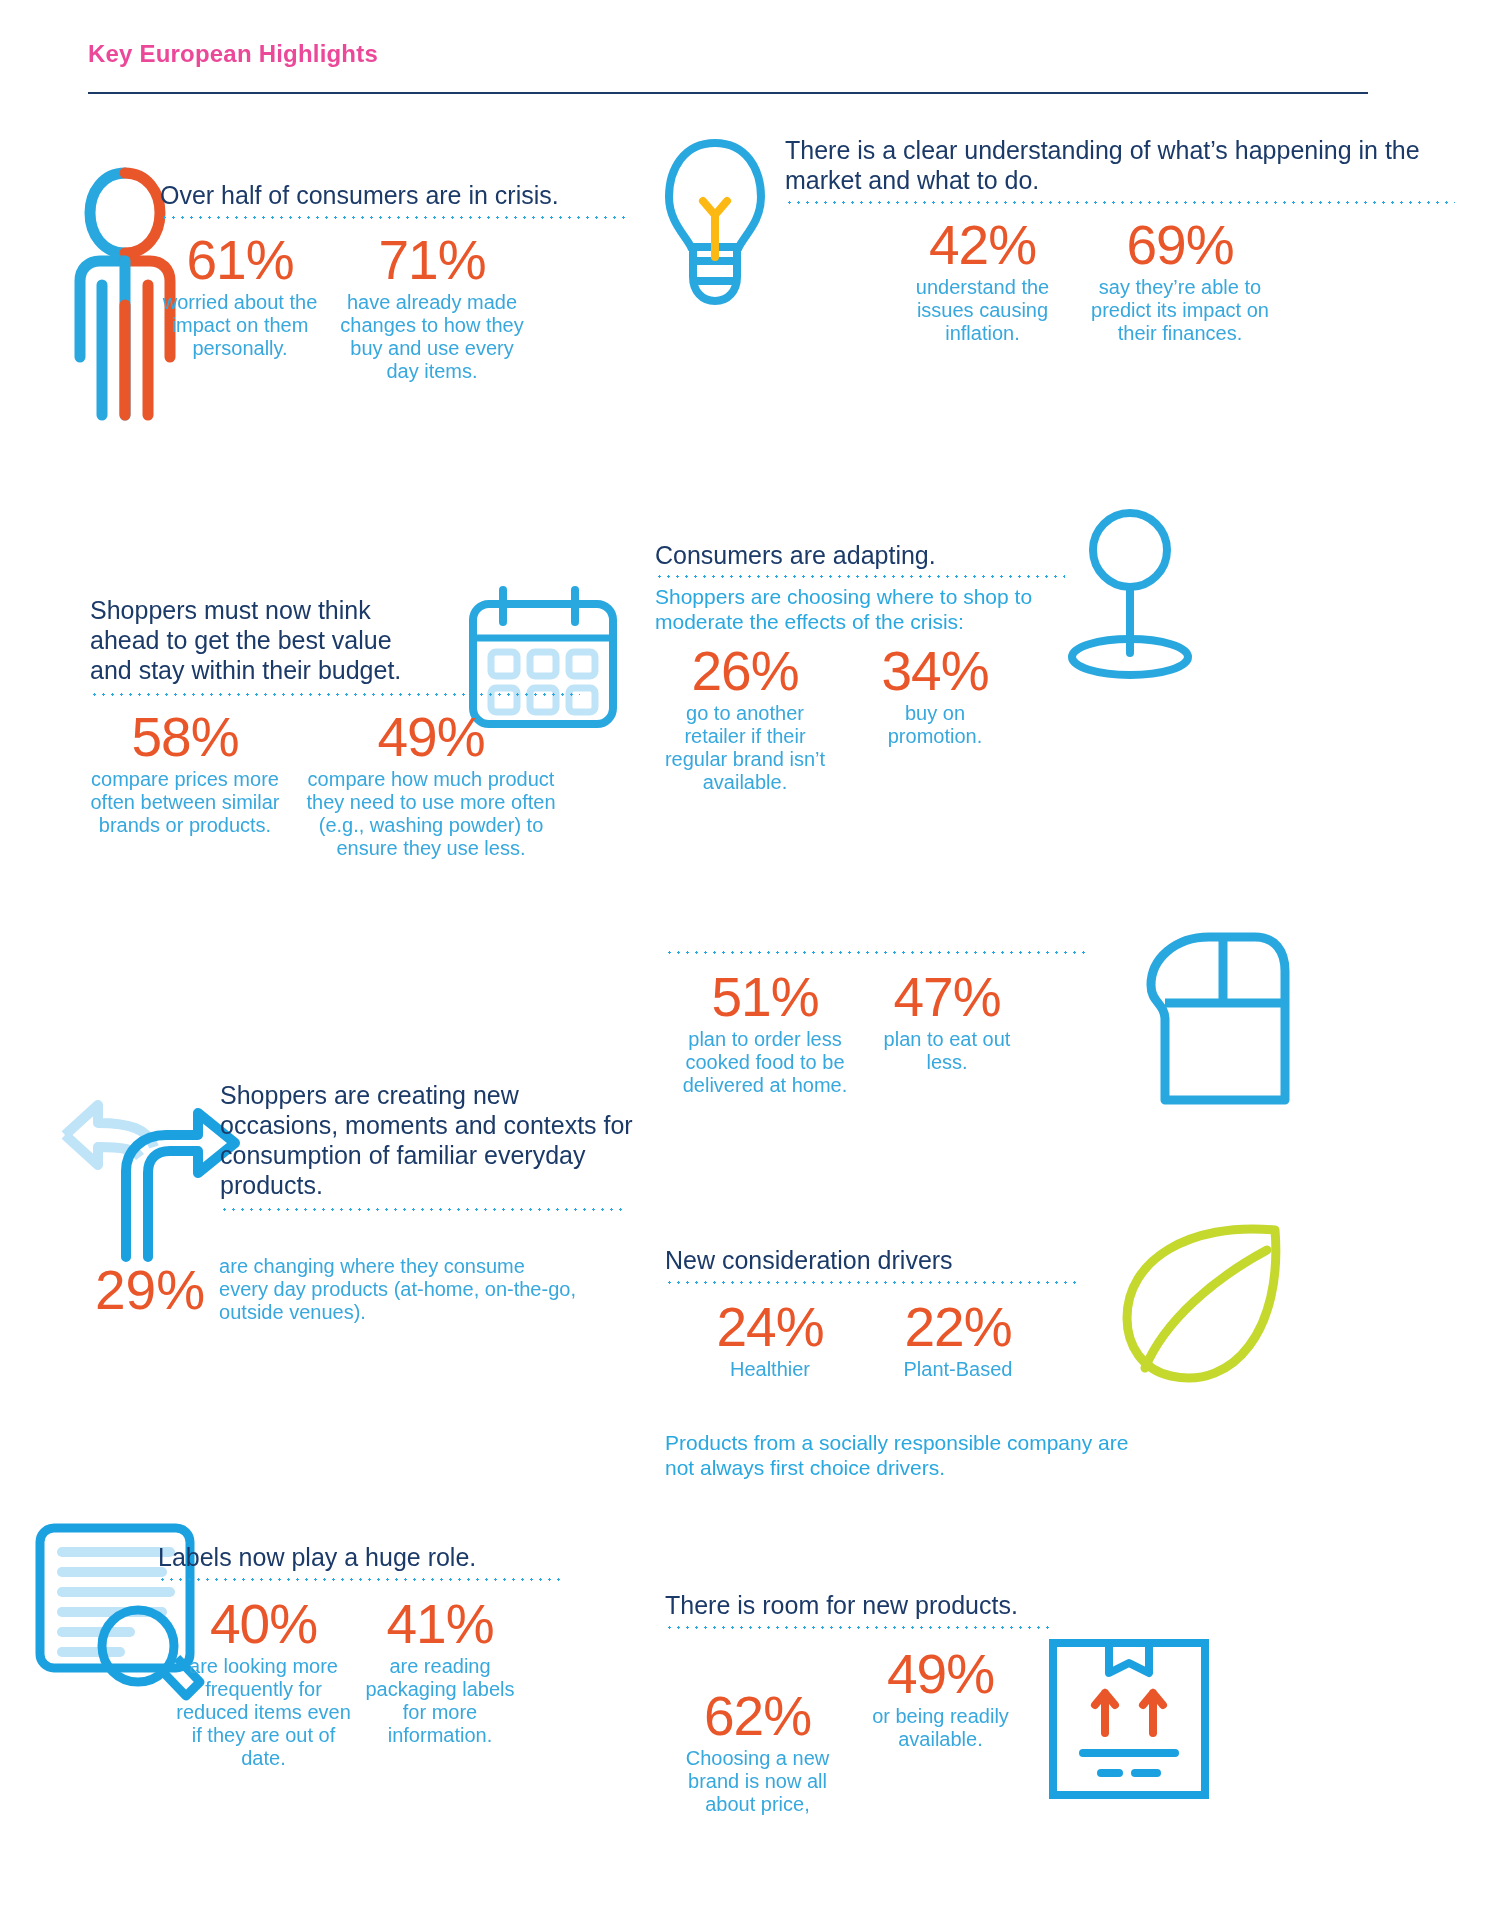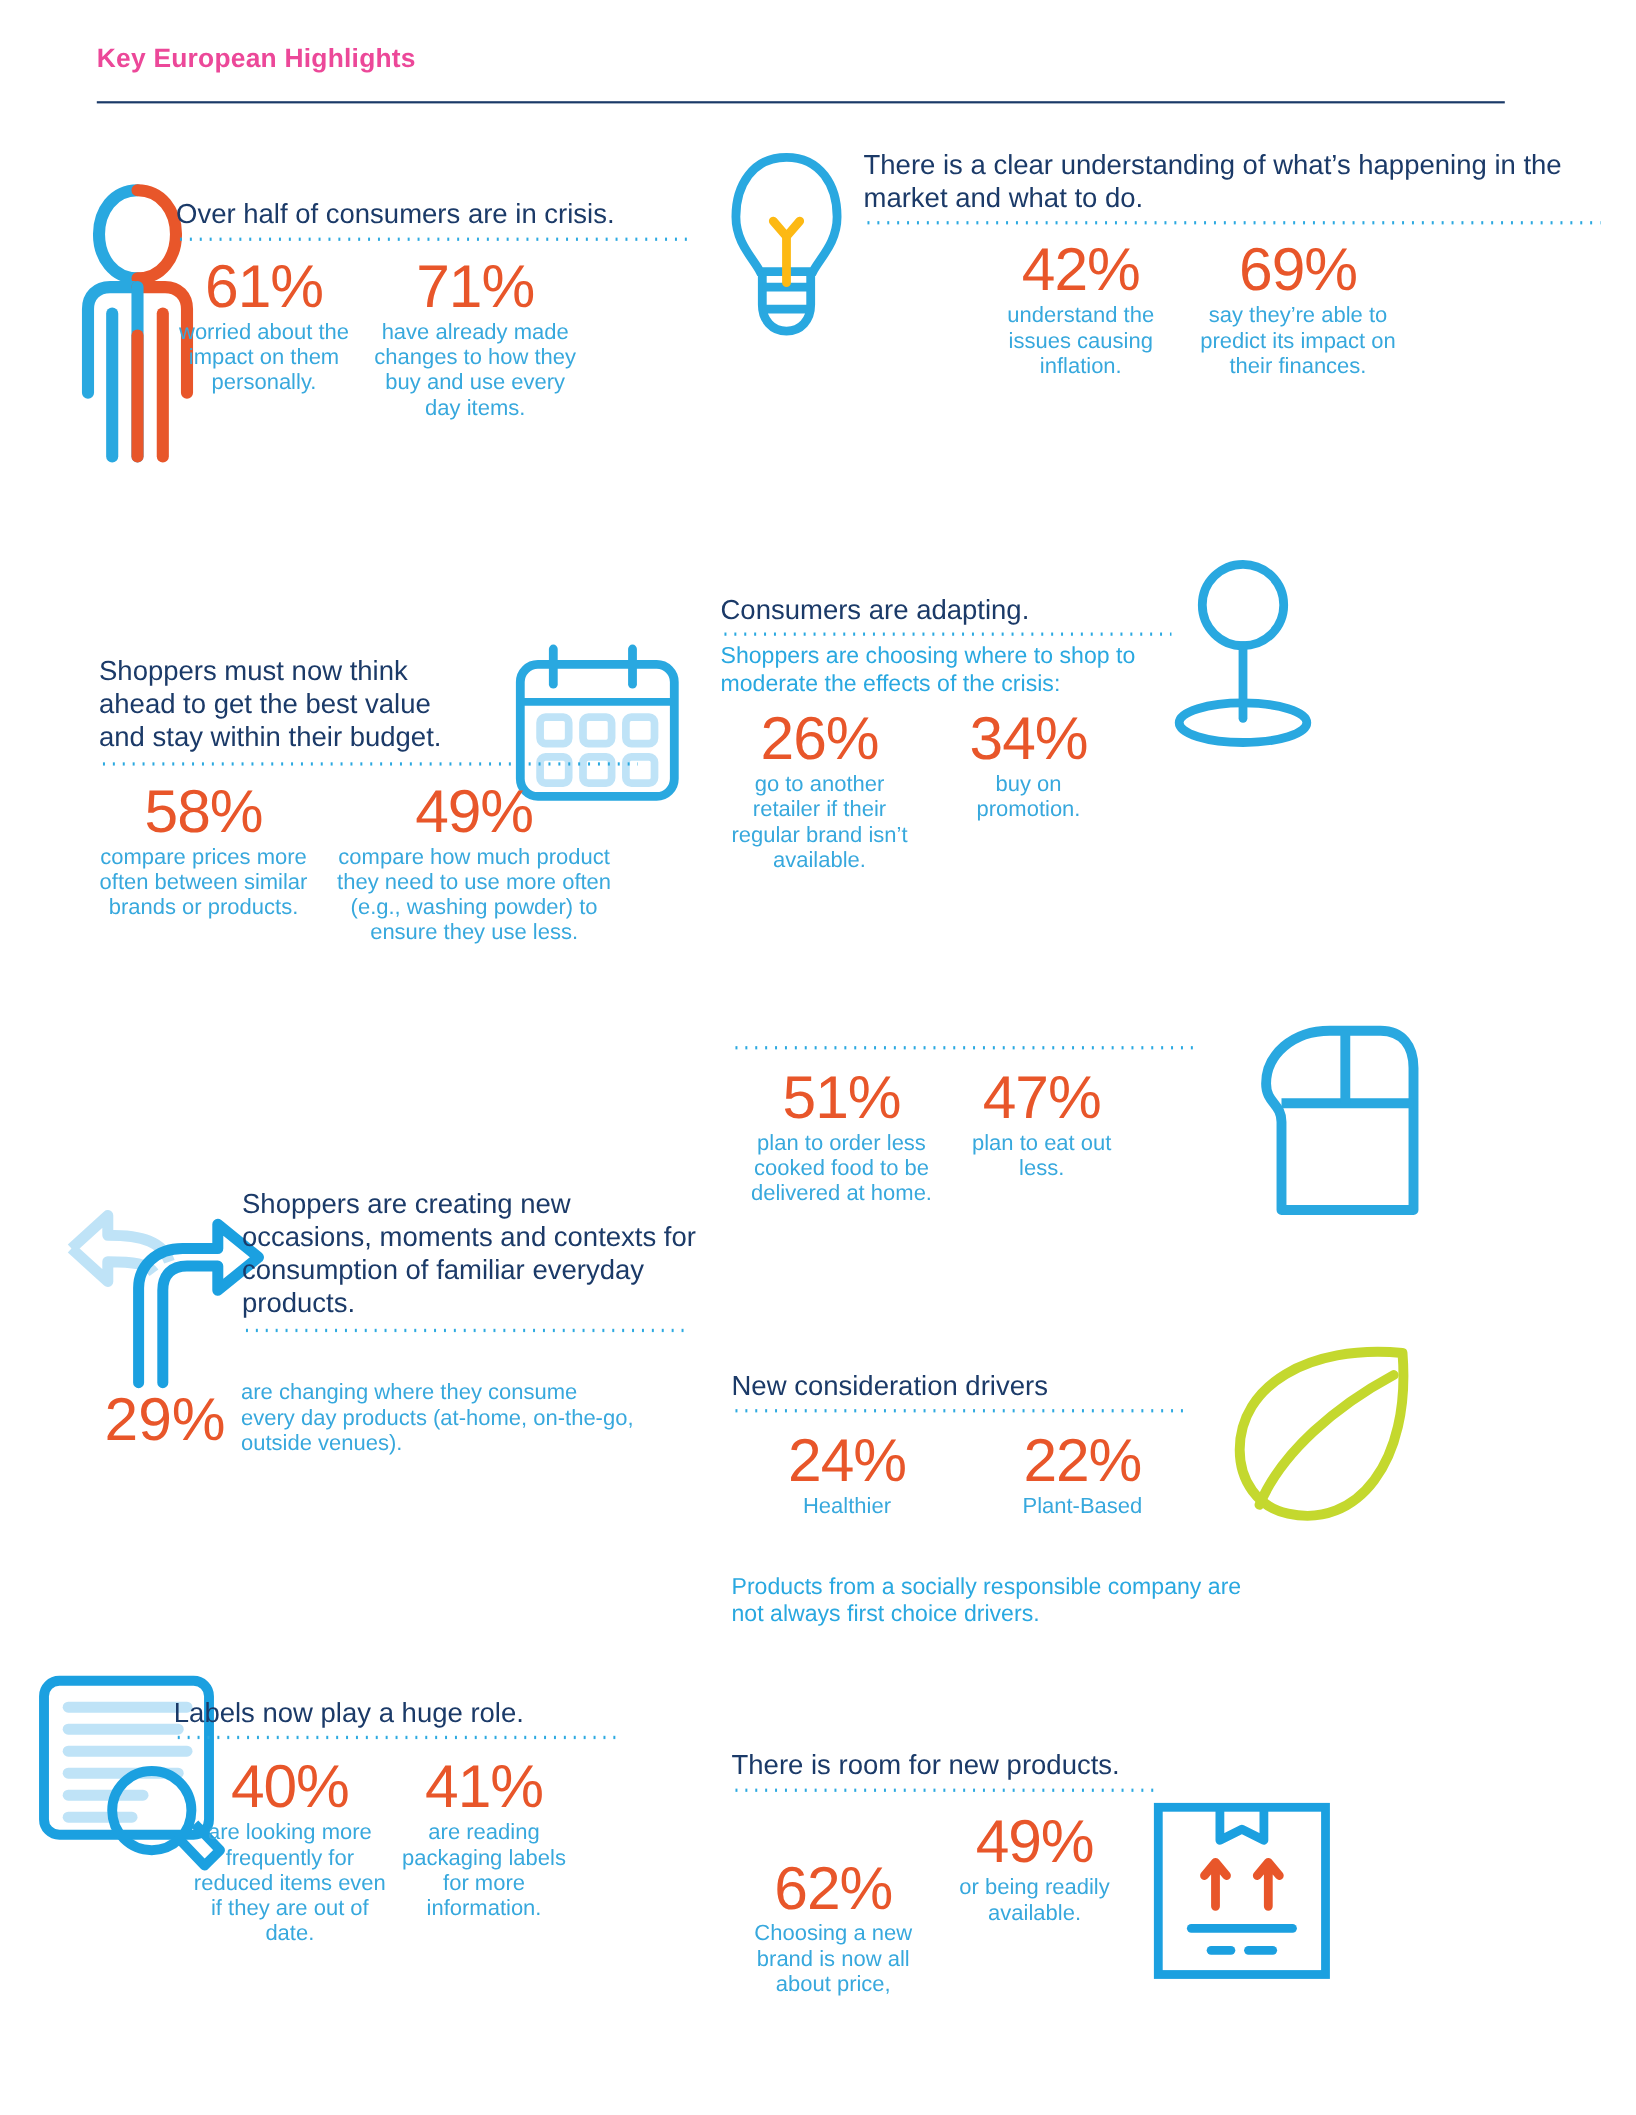--- a/index.html
+++ b/index.html
@@ -252,21 +252,21 @@
 <div class="block" style="left:655px; top:1245px; width:800px;">
   <div style="position:absolute; left:450px; top:-25px;">
     <svg width="190" height="175" viewBox="0 0 190 175">
       <path d="M170 10 C84 2 22 40 22 98 C22 126 38 150 66 156 C128 170 178 110 170 10 Z" fill="none" stroke="#c4d82e" stroke-width="9" stroke-linejoin="round"></path>
       <path d="M40 148 C60 100 110 58 162 30" fill="none" stroke="#c4d82e" stroke-width="9" stroke-linecap="round"></path>
     </svg>
   </div>
   <div style="position:absolute; left:10px; top:0px; width:440px;">
     <div class="headline">New consideration drivers</div>
     <div class="dotrule" style="margin-top:6px; width:415px;"></div>
-    <div class="stats" style="margin-top:12px; padding-left:25px;gap:26px;">
+    <div class="stats" style="margin-top:12px; padding-left:25px;">
       <div class="stat" style="width:160px;">
         <div class="num">24%</div>
         <div class="cap">Healthier</div>
       </div>
       <div class="stat" style="width:180px; margin-left:18px;">
         <div class="num">22%</div>
         <div class="cap">Plant-Based</div>
       </div>
     </div>
   </div>

